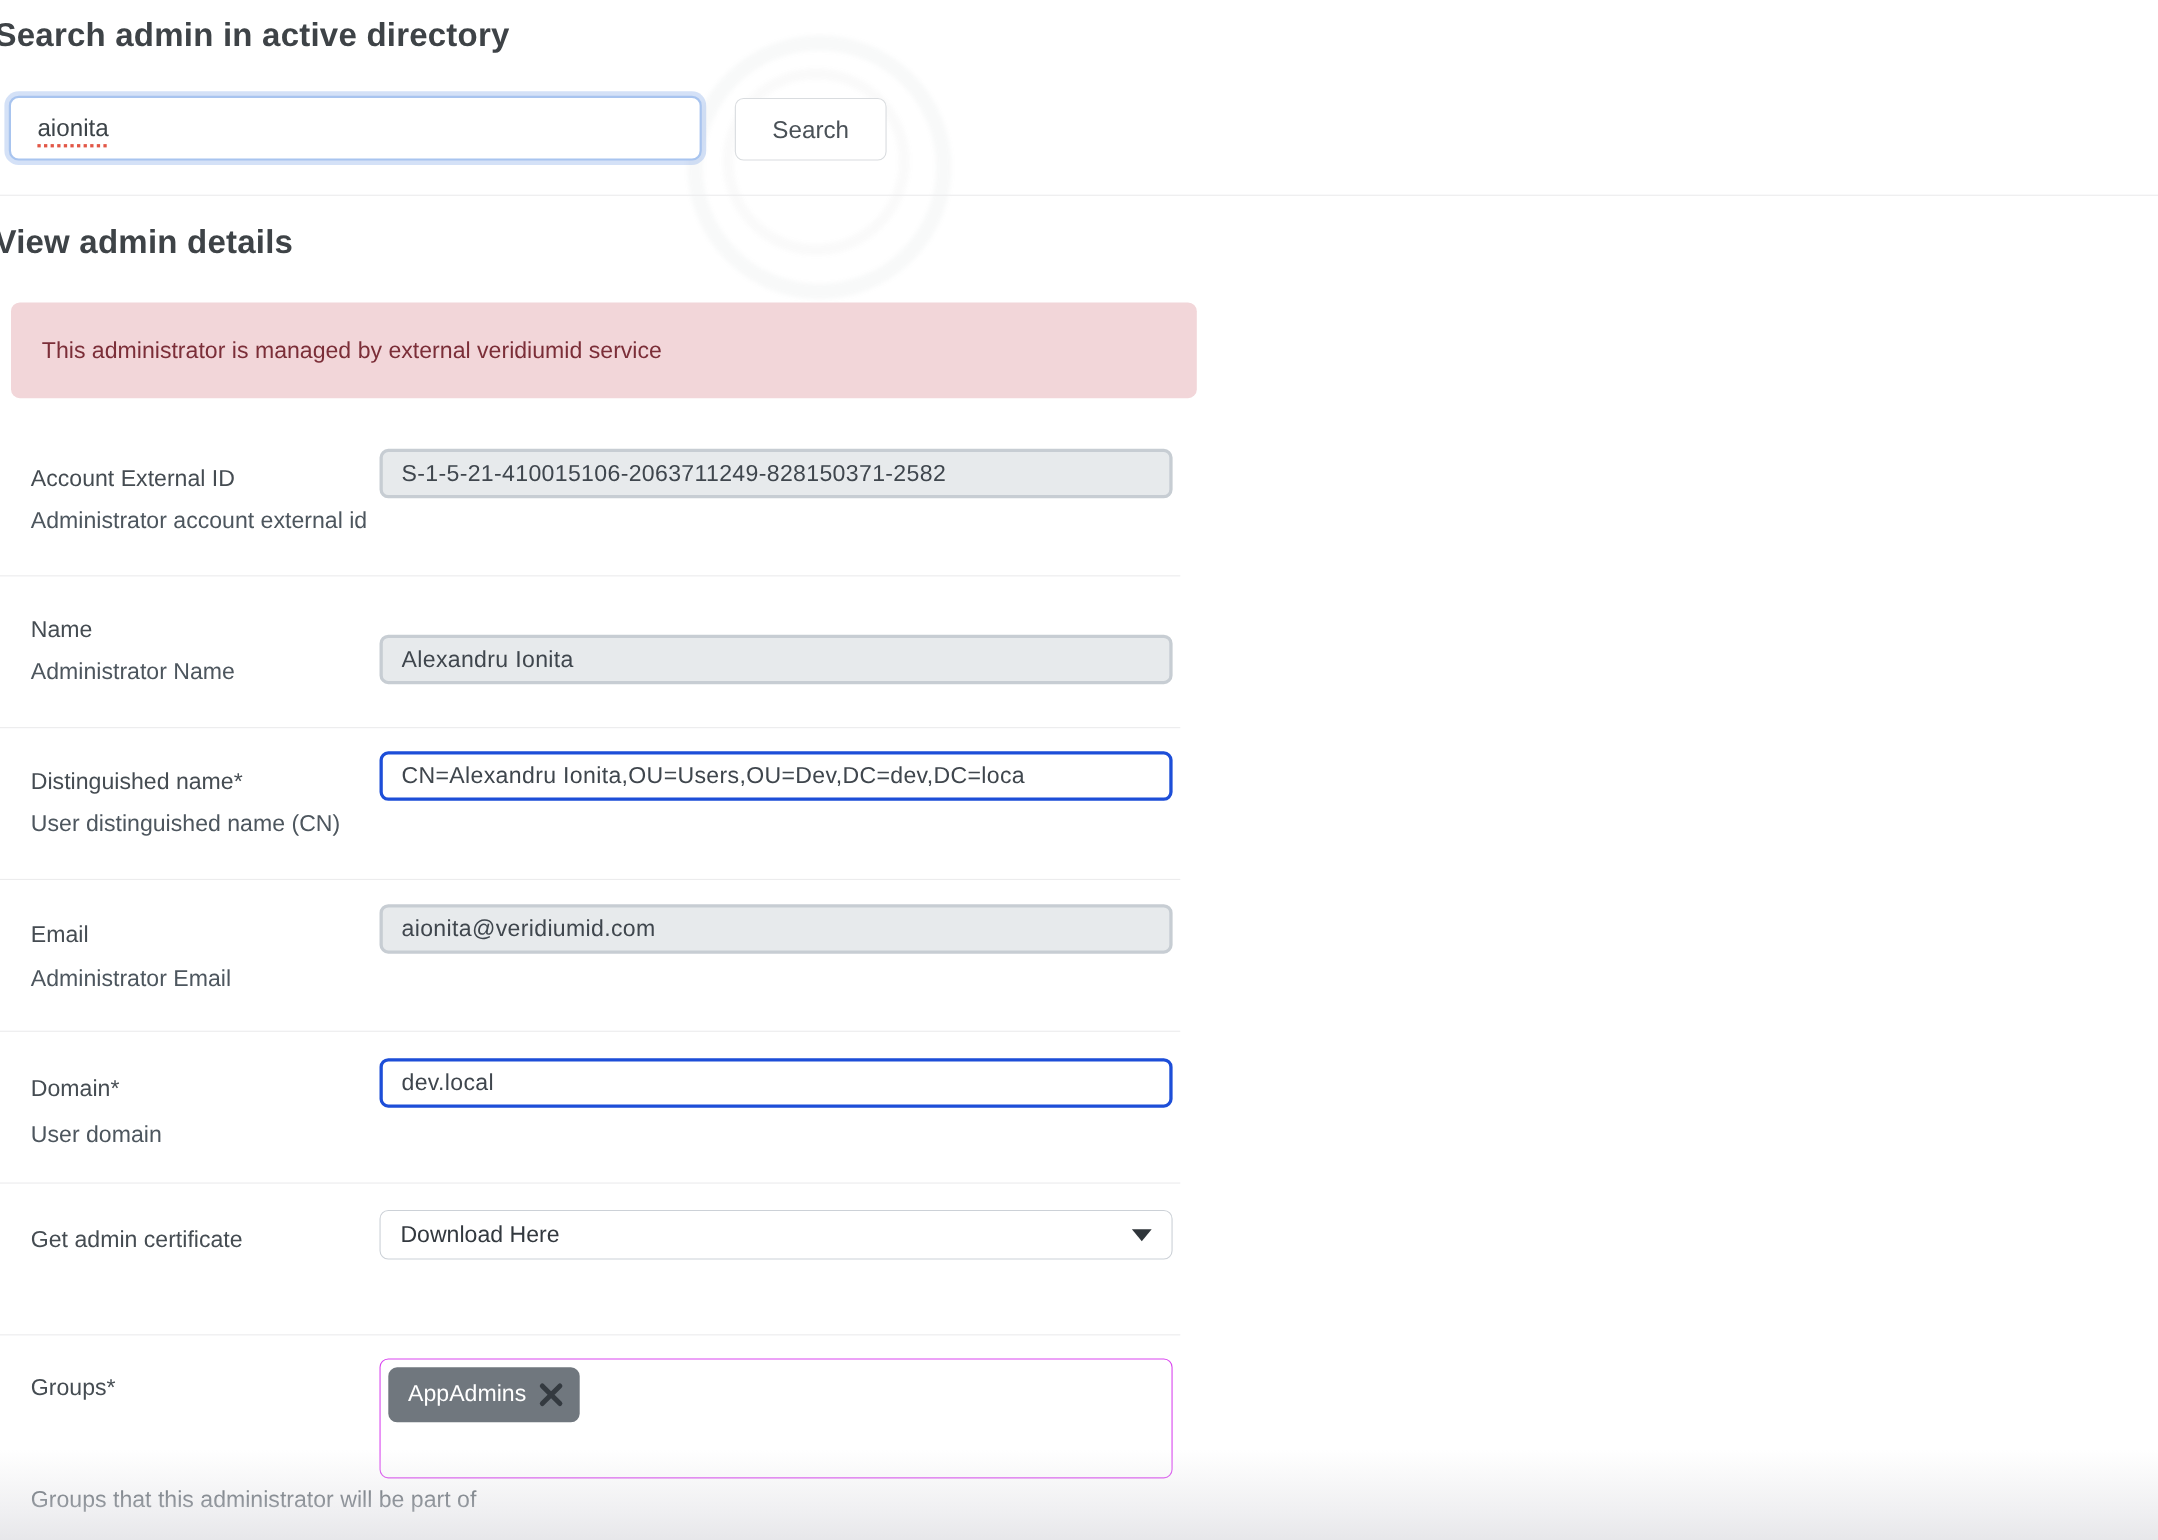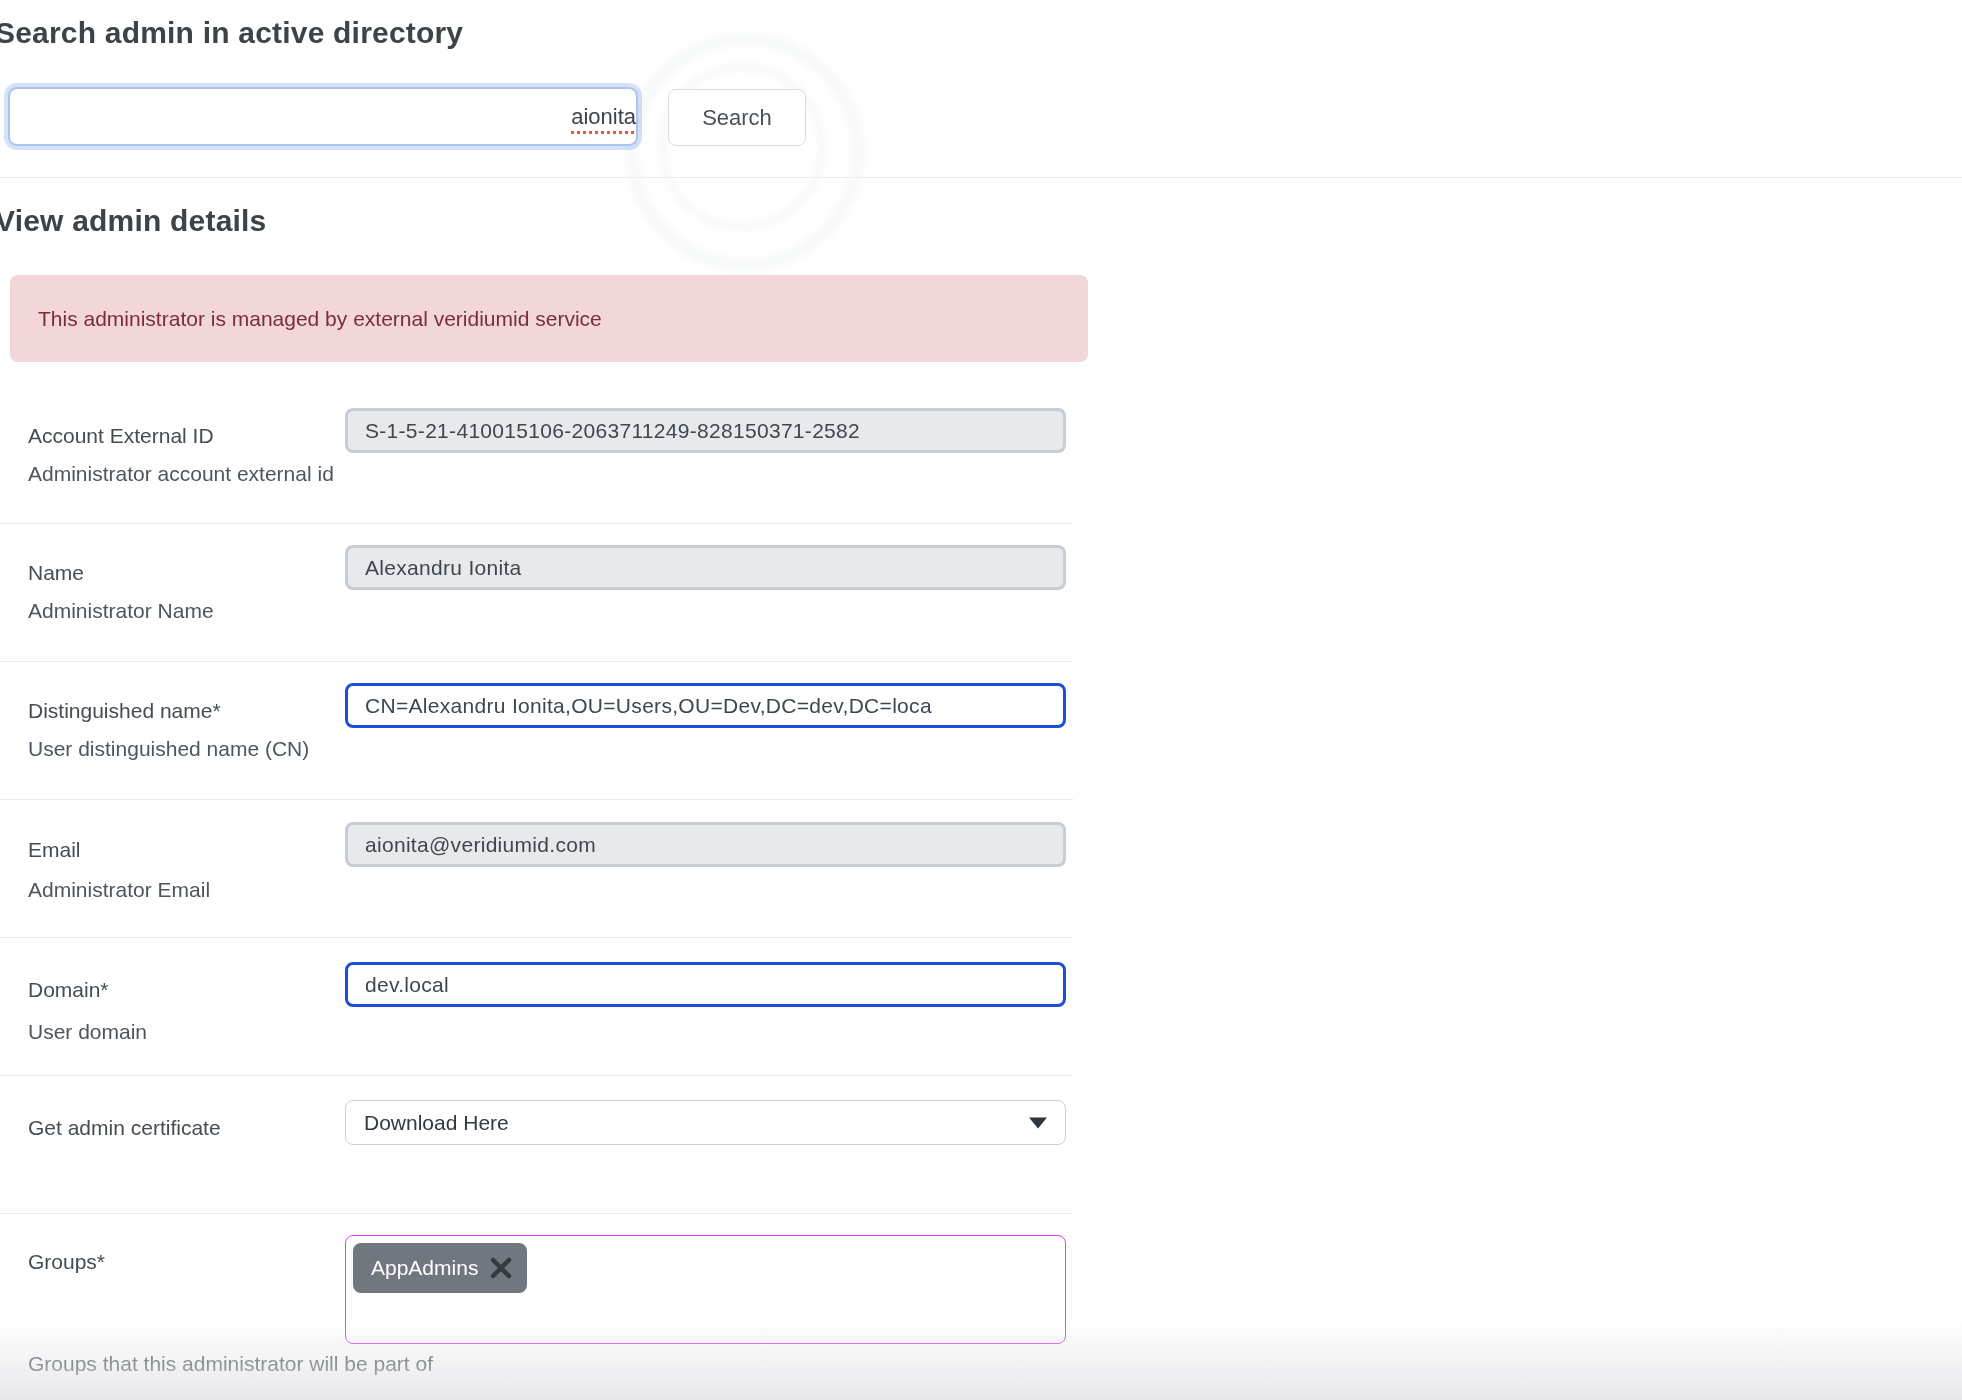--- a/index.html
+++ b/index.html
@@ -20,21 +20,21 @@
     font-size:30px;font-weight:700;color:#3e4347;letter-spacing:.2px;white-space:nowrap;
   }
   .h-search{top:16px;}
   .h-view{top:204px;}
 
   
   .search-input{
     position:absolute;left:8px;top:87px;width:630px;height:59px;box-sizing:border-box;
     background:#fff;border:2px solid #a8c4ef;border-radius:9px;
     box-shadow:0 0 0 4px rgba(125,165,230,.33);
-    display:flex;align-items:center;padding-left:24px;justify-content:flex-end;
+    display:flex;align-items:center;padding-left:24px;
   }
   .search-input .val{
     font-size:22px;color:#3c4348;
     text-decoration:underline dotted #e25747;text-decoration-thickness:3px;text-underline-offset:7px;
   }
   .search-btn{
     position:absolute;left:668px;top:89px;width:138px;height:57px;box-sizing:border-box;
     background:#fff;border:1px solid #d9dcdf;border-radius:8px;
     font-family:"Liberation Sans",sans-serif;font-size:22px;color:#4a5157;cursor:pointer;
   }
@@ -79,21 +79,21 @@
     display:inline-flex;align-items:center;height:50px;box-sizing:border-box;
     background:#70777e;border-radius:8px;padding:0 13px 0 18px;margin:0;
     font-size:21px;color:#ffffff;
   }
   .tag .x{
     margin-left:10px;display:inline-flex;align-items:center;cursor:pointer;
   }
 
   
   .in-acc{top:408px;} .lb-acc{top:424px;} .hp-acc{top:462px;} .dv-acc{top:523px;}
-  .in-name{top:545px;} .lb-name{top:561px;} .hp-name{top:599px;} .dv-name{top:661px;}
+  .in-name{top:577px;} .lb-name{top:561px;} .hp-name{top:599px;} .dv-name{top:661px;}
   .in-dn{top:683px;} .lb-dn{top:699px;} .hp-dn{top:737px;} .dv-dn{top:799px;}
   .in-email{top:822px;} .lb-email{top:838px;} .hp-email{top:878px;} .dv-email{top:937px;}
   .in-domain{top:962px;} .lb-domain{top:978px;} .hp-domain{top:1020px;} .dv-domain{top:1075px;}
   .in-cert{top:1100px;} .lb-cert{top:1116px;} .hp-cert{top:1160px;} .dv-cert{top:1213px;}
   .lb-groups{top:1250px;} .hp-groups{top:1352px;}
 
   .bottom-fade{
     position:absolute;left:0;top:1318px;width:1962px;height:82px;pointer-events:none;
     background:linear-gradient(180deg, rgba(235,235,237,0) 0%, rgba(226,226,230,0.55) 70%, #e7e7ea 100%);
   }

